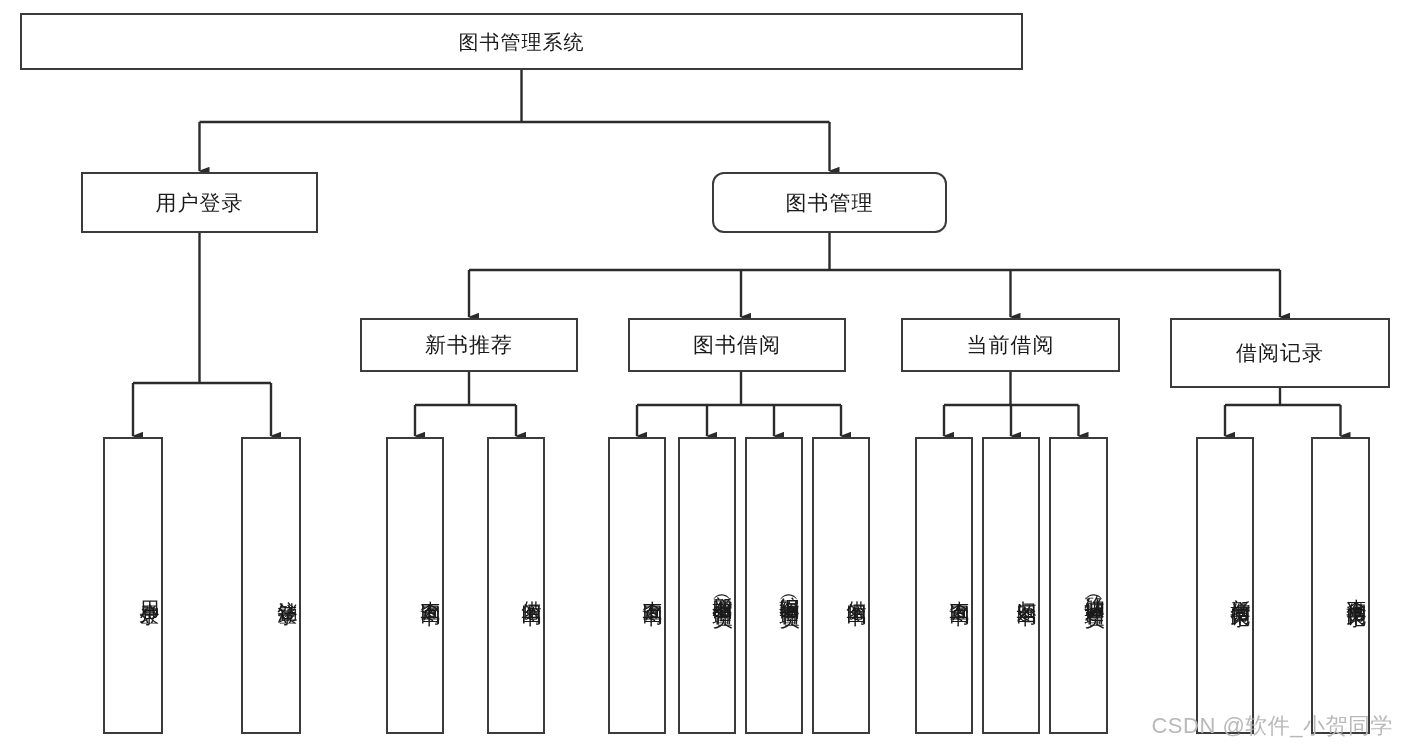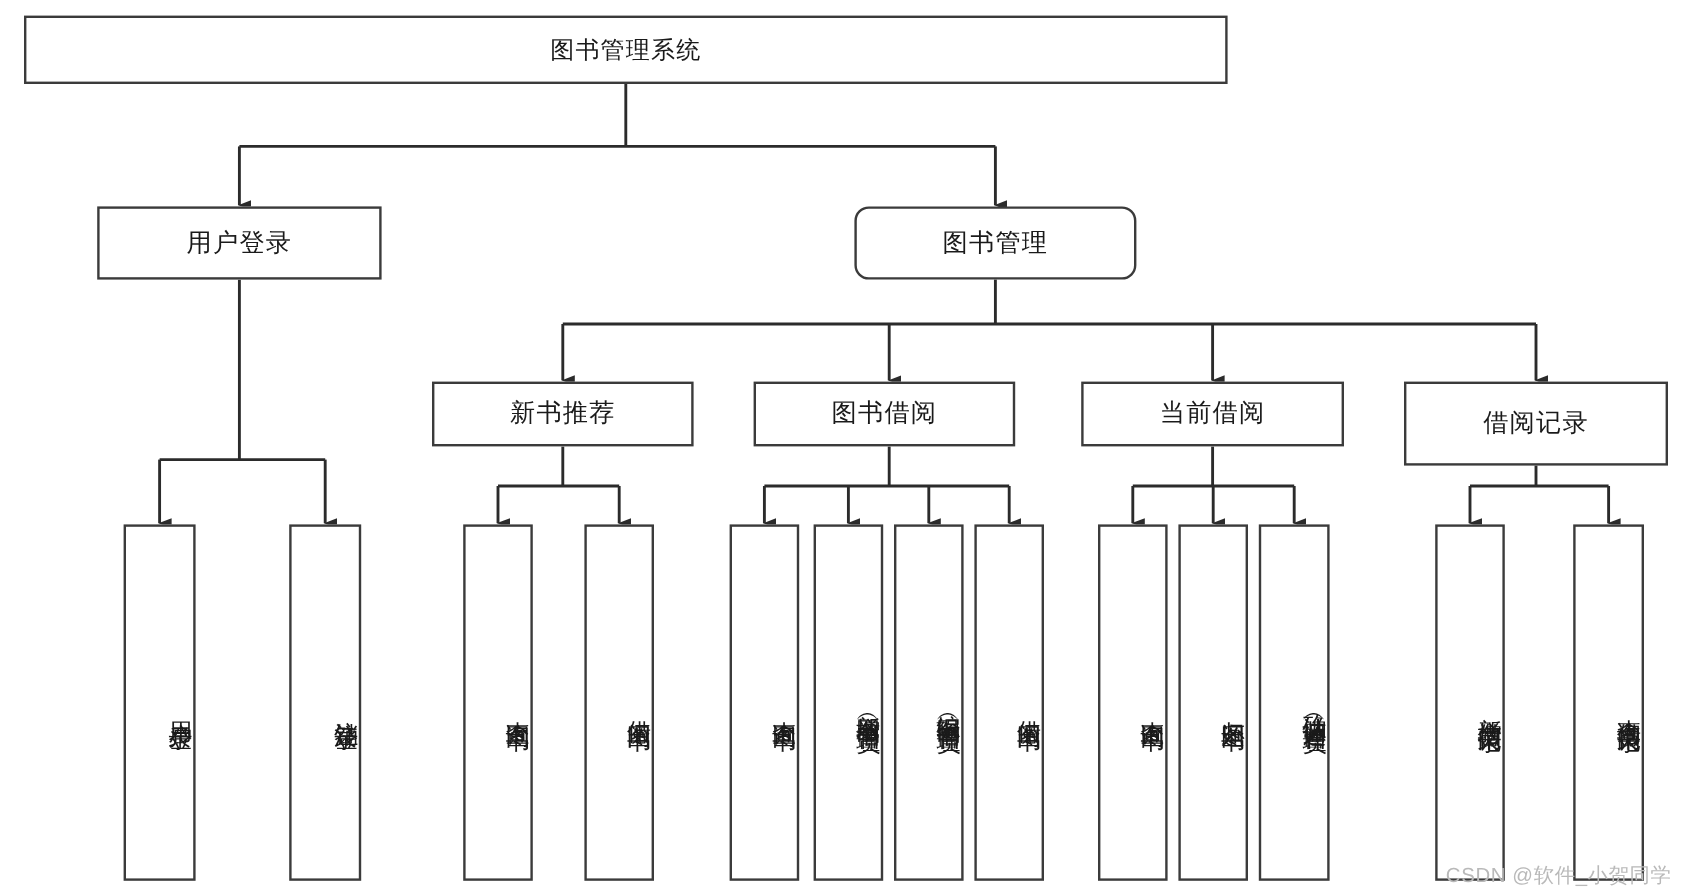--- a/index.html
+++ b/index.html
@@ -40,21 +40,21 @@
   .node.v > span{
     writing-mode:vertical-rl;
     text-orientation:upright;
     display:block;
     white-space:nowrap;
   }
   .watermark{
     position:absolute;
     right:12px;
     bottom:6px;
-    font-size:17px;
+    font-size:22px;
     color:#b9b9b9;
     letter-spacing:0.5px;
     user-select:none;
     white-space:nowrap;
   }
 </style>
 </head>
 <body>
 
 <div id="diagram-root">

